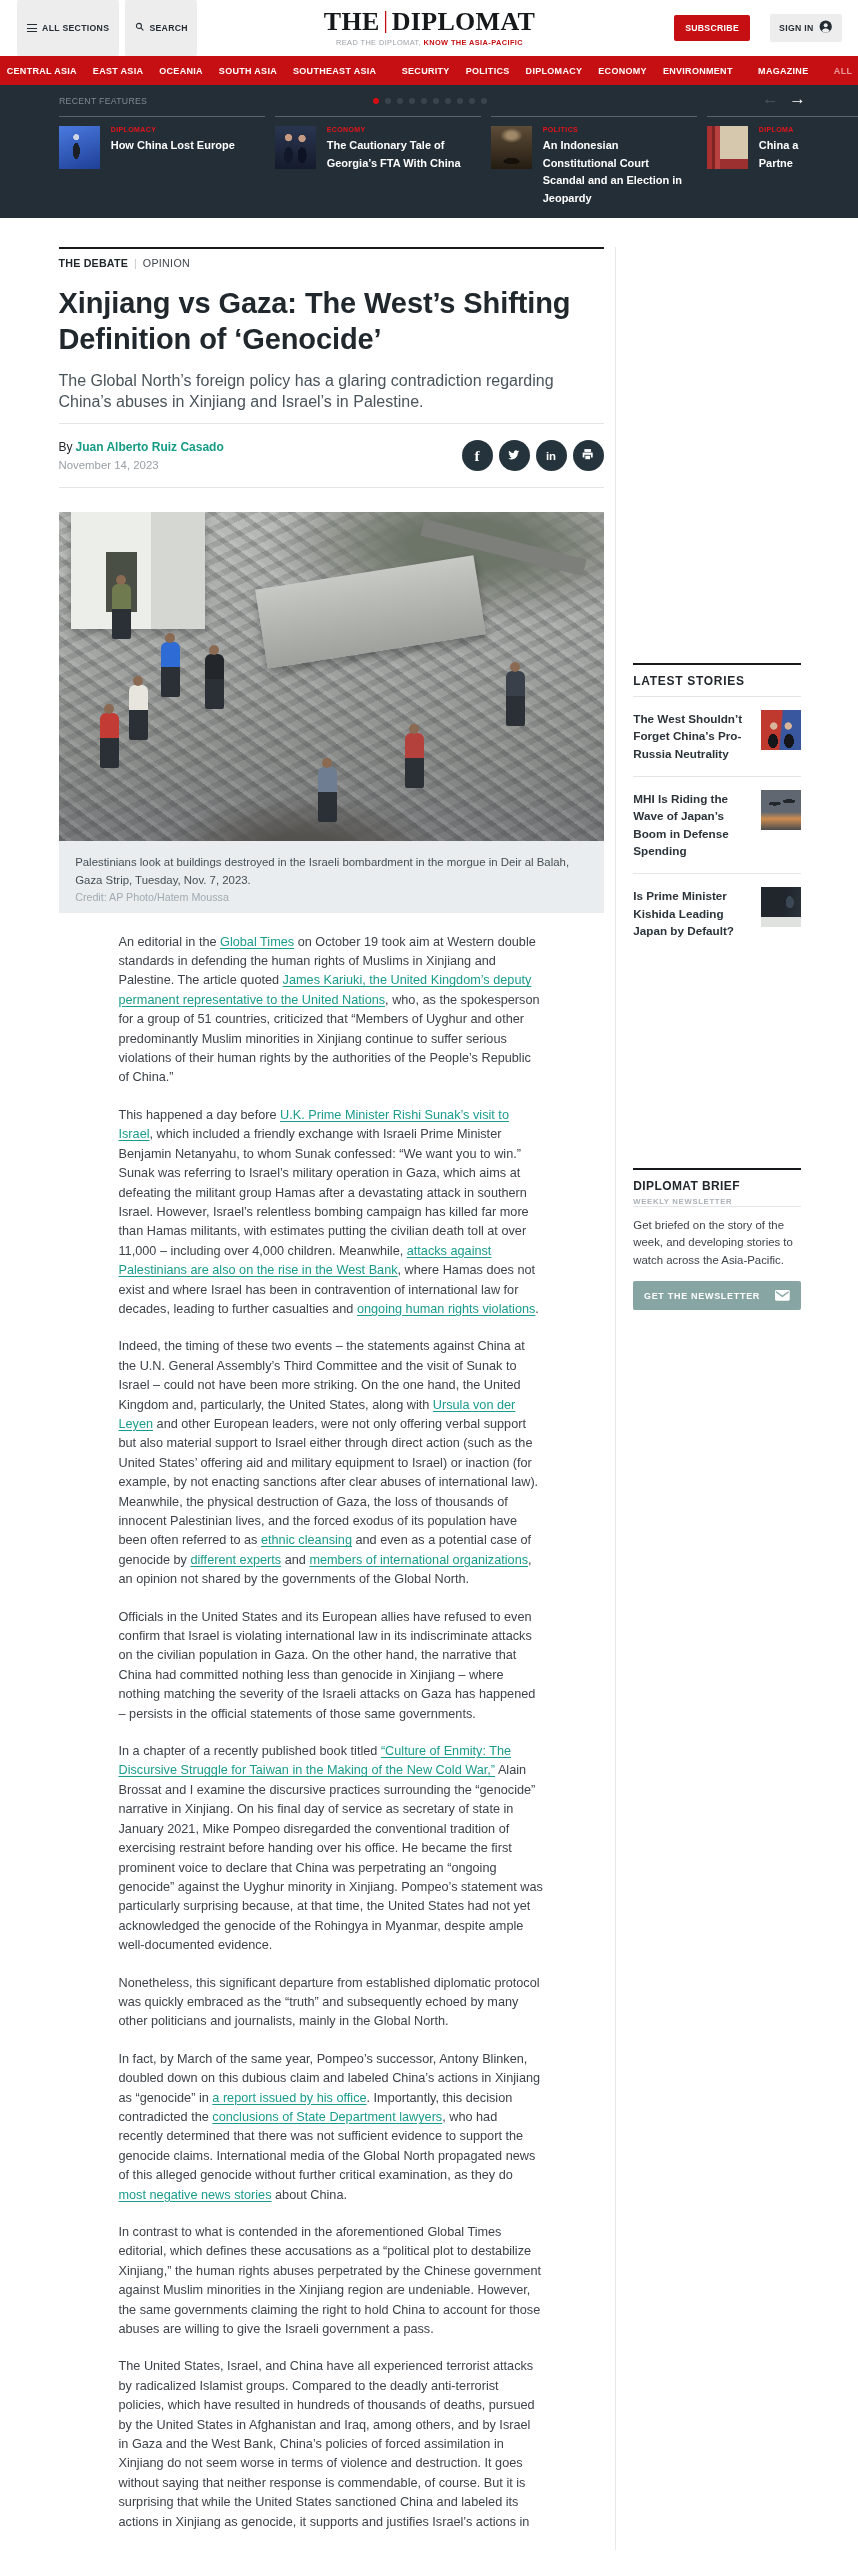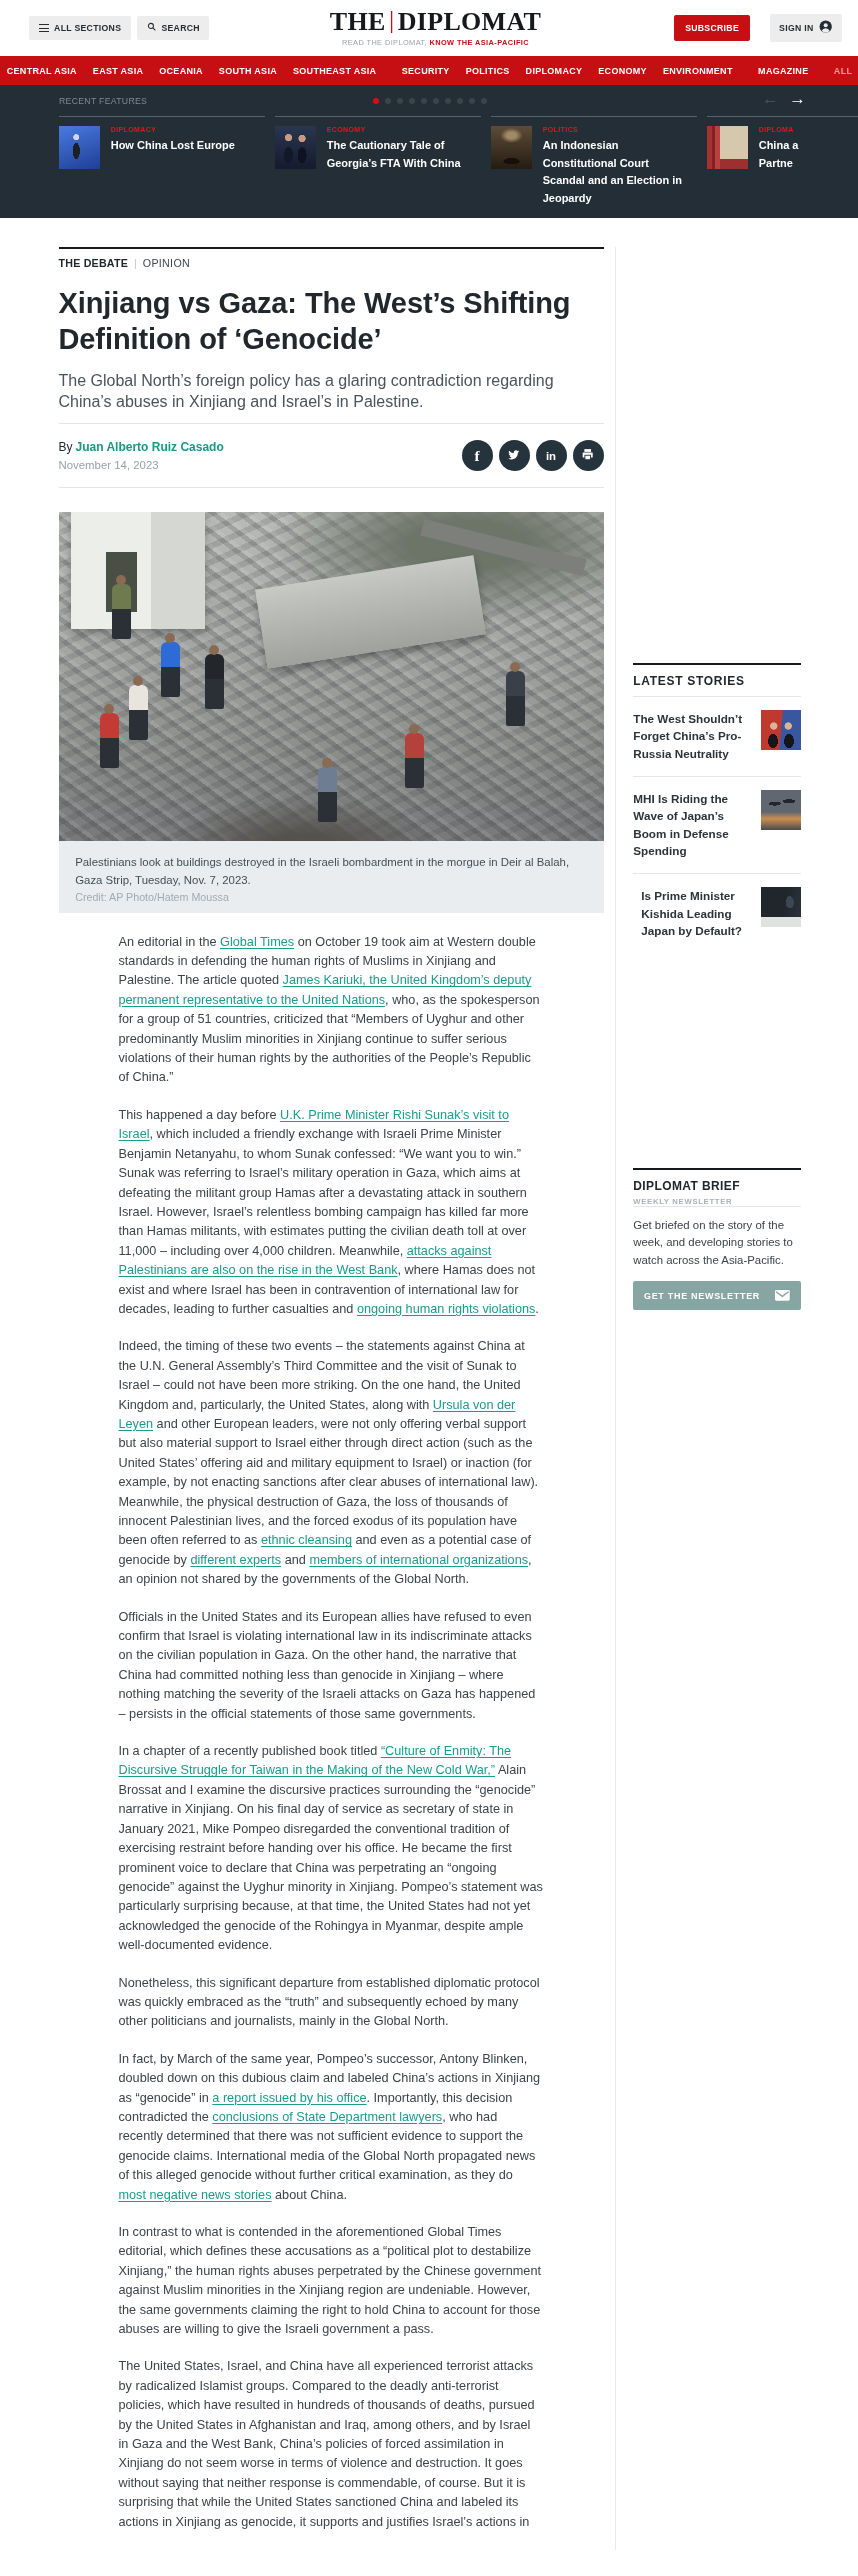--- a/index.html
+++ b/index.html
@@ -4,21 +4,21 @@
 <style>
   * { box-sizing: border-box; margin: 0; padding: 0; }
   html,body { width:859px; }
   body {
     height:2576px; overflow:hidden; background:#fff;
     font-family:"Liberation Sans", sans-serif; color:#3c434a;
   }
   a { text-decoration:none; cursor:pointer; }
 
   
-  .site-header { height:56px; display:flex; align-items:center; padding:0 17.4px; position:relative; background:#fff;margin-left:12px; }
+  .site-header { height:56px; display:flex; padding:0 17.4px; position:relative; background:#fff; }
   .hbtn { background:#ededee; color:#242d33; font-weight:bold; font-size:8.7px; letter-spacing:0.3px;
           padding:6.7px 9.4px; border-radius:2px; display:flex; align-items:center; gap:5.3px; margin-right:6.7px; }
   .burger { width:10px; height:7.4px; border-top:1.3px solid #242d33; border-bottom:1.3px solid #242d33; position:relative; }
   .burger::after { content:""; position:absolute; left:0; right:0; top:2.3px; height:1.3px; background:#242d33; }
   .logo { position:absolute; left:50%; transform:translateX(-50%); top:8.7px; text-align:center; width:348px; }
   .logo-text { font-family:"Liberation Serif", serif; font-weight:bold; font-size:26px; color:#16191b; letter-spacing:0.3px; line-height:1; }
   .logo-pipe { color:#c50f12; font-weight:normal; padding:0 3.3px; position:relative; top:-1.3px; }
   .tagline { font-size:7.4px; letter-spacing:0.4px; margin-top:3.3px; }
   .tagline .t-gray { color:#9aa1a6; }
   .tagline .t-red  { color:#c50f12; font-weight:bold; }
@@ -104,21 +104,21 @@
   
   .body-col { width:425px; margin:20px auto 0; }
   .para { font-size:12.7px; line-height:19.4px; color:#3c434a; margin-bottom:18px; }
   .tlink { color:#1a9c8c; text-decoration:underline; text-underline-offset:2px; }
 
   
   .sb-block { border-top:2px solid #16191b; }
   .sb-heading { font-size:12px; font-weight:bold; letter-spacing:0.7px; color:#20282e; padding:8.7px 0 8px; border-bottom:0.7px solid #e4e6e8; }
   .latest { margin-top:416px; }
   .sb-item { display:flex; gap:10.7px; padding:13.4px 0; border-bottom:0.7px solid #e4e6e8; }
-  .sb-item:last-child { border-bottom:none;margin-left:8px; }
+  .sb-item:last-child { border-bottom:none; }
   .sb-item-title { flex:1; font-size:11.7px; font-weight:bold; line-height:17.4px; color:#2b343a; }
   .sb-thumb { width:40px; height:40px; flex:none; }
 
   .brief { margin-top:215px; }
   .brief-title { font-size:12px; font-weight:bold; letter-spacing:0.4px; color:#20282e; padding-top:9.4px; }
   .brief-sub { font-size:7.7px; font-weight:bold; color:#aab2b8; letter-spacing:0.7px; margin-top:3.3px; padding-bottom:0; border-bottom:0.7px solid #e4e6e8; }
   .brief-text { font-size:11.4px; line-height:17.4px; color:#3c434a; margin:10px 0 12px; }
   .brief-btn { background:#87a5a3; color:#fff; font-weight:bold; font-size:9px; letter-spacing:0.7px; display:flex; align-items:center; padding:9.4px 10.7px; border-radius:2px; }
   .brief-btn svg { margin-left:auto; }
 </style>

